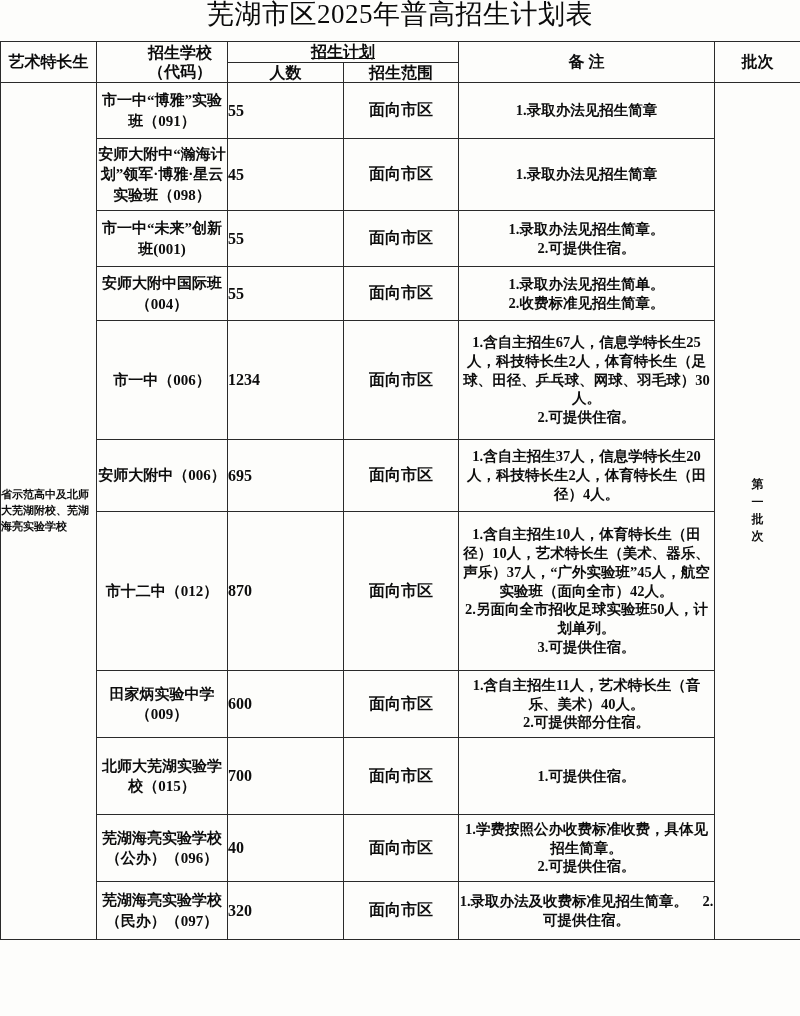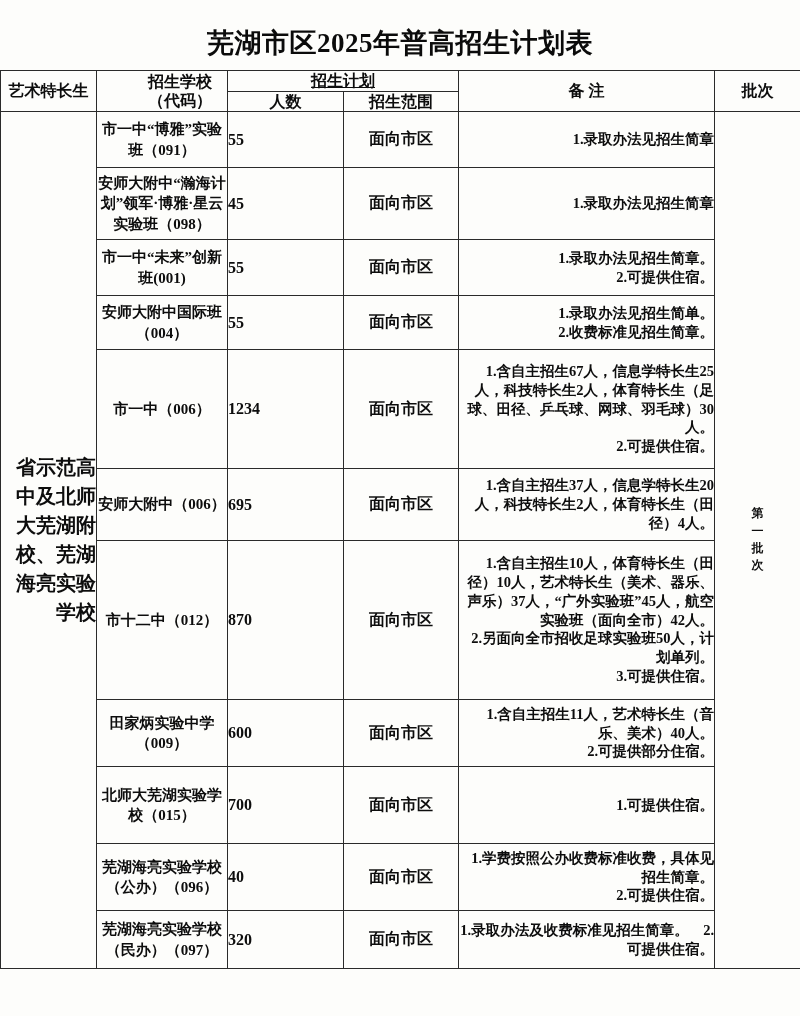--- a/index.html
+++ b/index.html
@@ -18,24 +18,24 @@
   .page {
     position: relative;
     width: 800px;
     height: 1016px;
     box-sizing: border-box;
     background: #fdfdfb;
   }
   .title {
     text-align: center;
     font-size: 27px;
-    font-weight: bold;
+    font-weight: normal;
     letter-spacing: 0.5px;
     line-height: 1.0;
-    padding-top: 30px;
+    padding-top: 1px;
     padding-bottom: 13px;
     color: #0b0b0b;
     font-family: "Liberation Serif", "DejaVu Serif", serif;
   }
   table.plan {
     border-collapse: collapse;
     width: 800px;
     table-layout: fixed;
     margin: 0;
     background: #fdfdfb;
@@ -59,22 +59,22 @@
   th.hd {
     text-align: center;
     font-size: 16px;
     line-height: 1.22;
     font-weight: bold;
     padding: 6px 2px;
   }
   th.hd-plan { font-size: 16px; text-decoration: underline; }
 
   td.c-type-cell {
-    text-align: right;
-    font-size: 20px;
+    text-align: left;
+    font-size: 11px;
     line-height: 1.45;
     padding: 0 6px;
     font-weight: bold;
   }
   td.school {
     text-align: center;
     font-size: 15px;
     line-height: 1.35;
     padding: 4px 3px;
     font-weight: bold;
@@ -82,21 +82,21 @@
   td.num {
     font-size: 16px;
     font-weight: bold;
   }
   td.scope {
     text-align: center;
     font-size: 16px;
     font-weight: bold;
   }
   td.remark {
-    text-align: right;
+    text-align: center;
     font-size: 14.5px;
     line-height: 1.3;
     padding: 3px 2px 3px 4px;
     vertical-align: middle;
     font-weight: bold;
     white-space: pre-line;
     font-family: Liberation Serif, serif;
   }
   td.batch {
     text-align: center;

